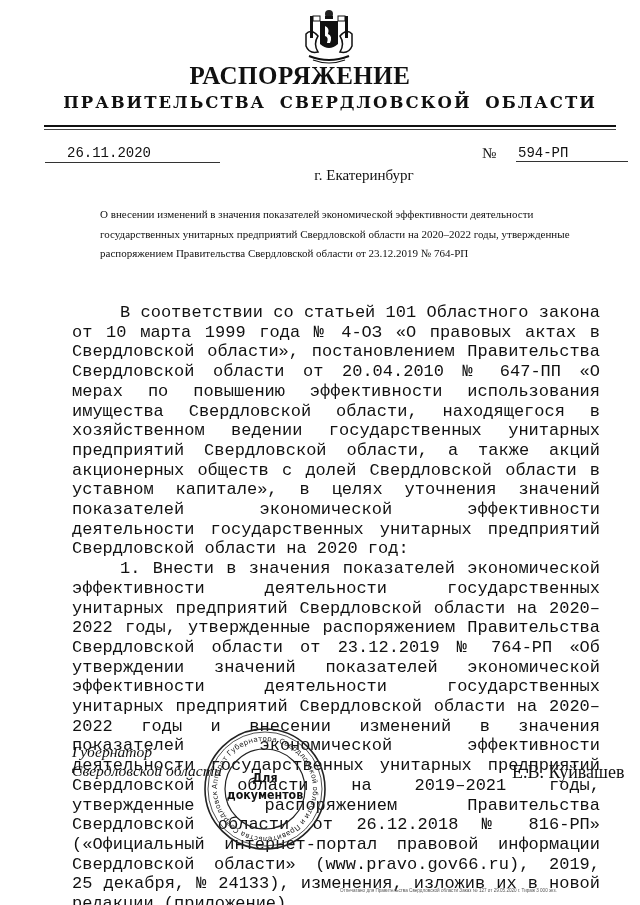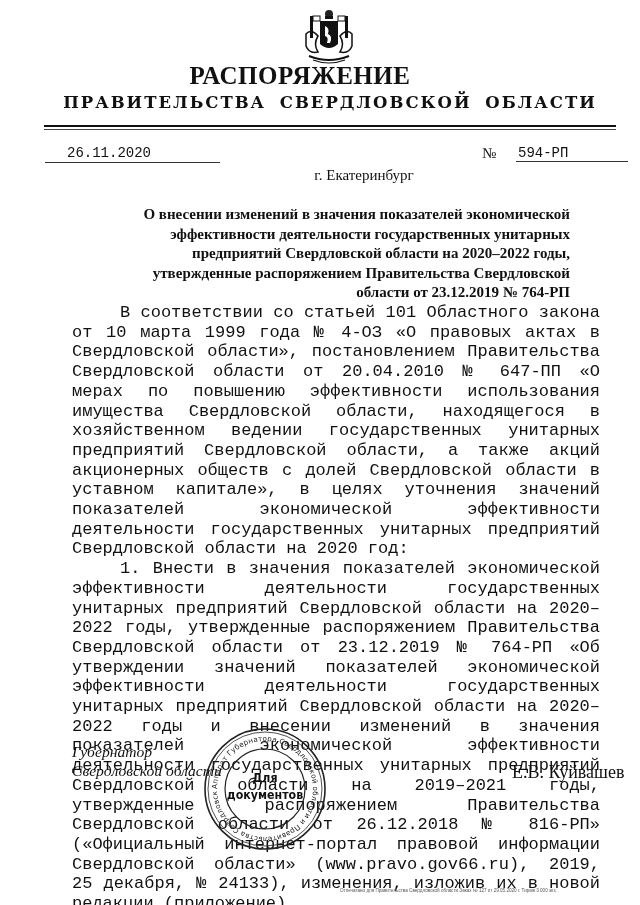--- a/index.html
+++ b/index.html
@@ -30,22 +30,22 @@
     }
     #num-wrap { left: 482px; top: 145px; width: 134px; height: 18px; font-size: 14px; }
     #num-sign { position: absolute; left: 0; top: 0; font-family: "Liberation Serif", serif; font-size: 15px; }
     #num-val {
       position: absolute; left: 22px; top: 0; width: 112px; height: 17px;
       border-bottom: 1px solid #333; box-sizing: border-box;
       font-family: "Liberation Mono", "DejaVu Sans Mono", monospace; font-size: 14px; line-height: 16px; padding-left: 2px; margin-left: 12px;
     }
     #city { left: 0; width: 640px; top: 167px; text-align: center; font-size: 15px; padding-left: 44px; }
     #title {
-      left: 100px; width: 470px; top: 205px; text-align: right;
-      font-size: 15px; font-weight: bold; line-height: 19.5px;
+      left: 100px; width: 470px; top: 205px; text-align: left;
+      font-size: 11px; font-weight: normal; line-height: 19.5px;
       font-family: "Liberation Serif", serif;
     }
     #body {
       left: 72px; width: 528px; top: 303px;
       font-size: 17px; line-height: 19.7px; text-align: justify;
       font-family: Liberation Mono, monospace;
     }
     #body p { margin: 0; text-indent: 48px; }
     #sig-left { left: 72px; top: 742px; font-size: 15.6px; line-height: 19px; font-style: italic; }
     #sig-right { left: 512px; top: 762px; font-size: 18px; }

